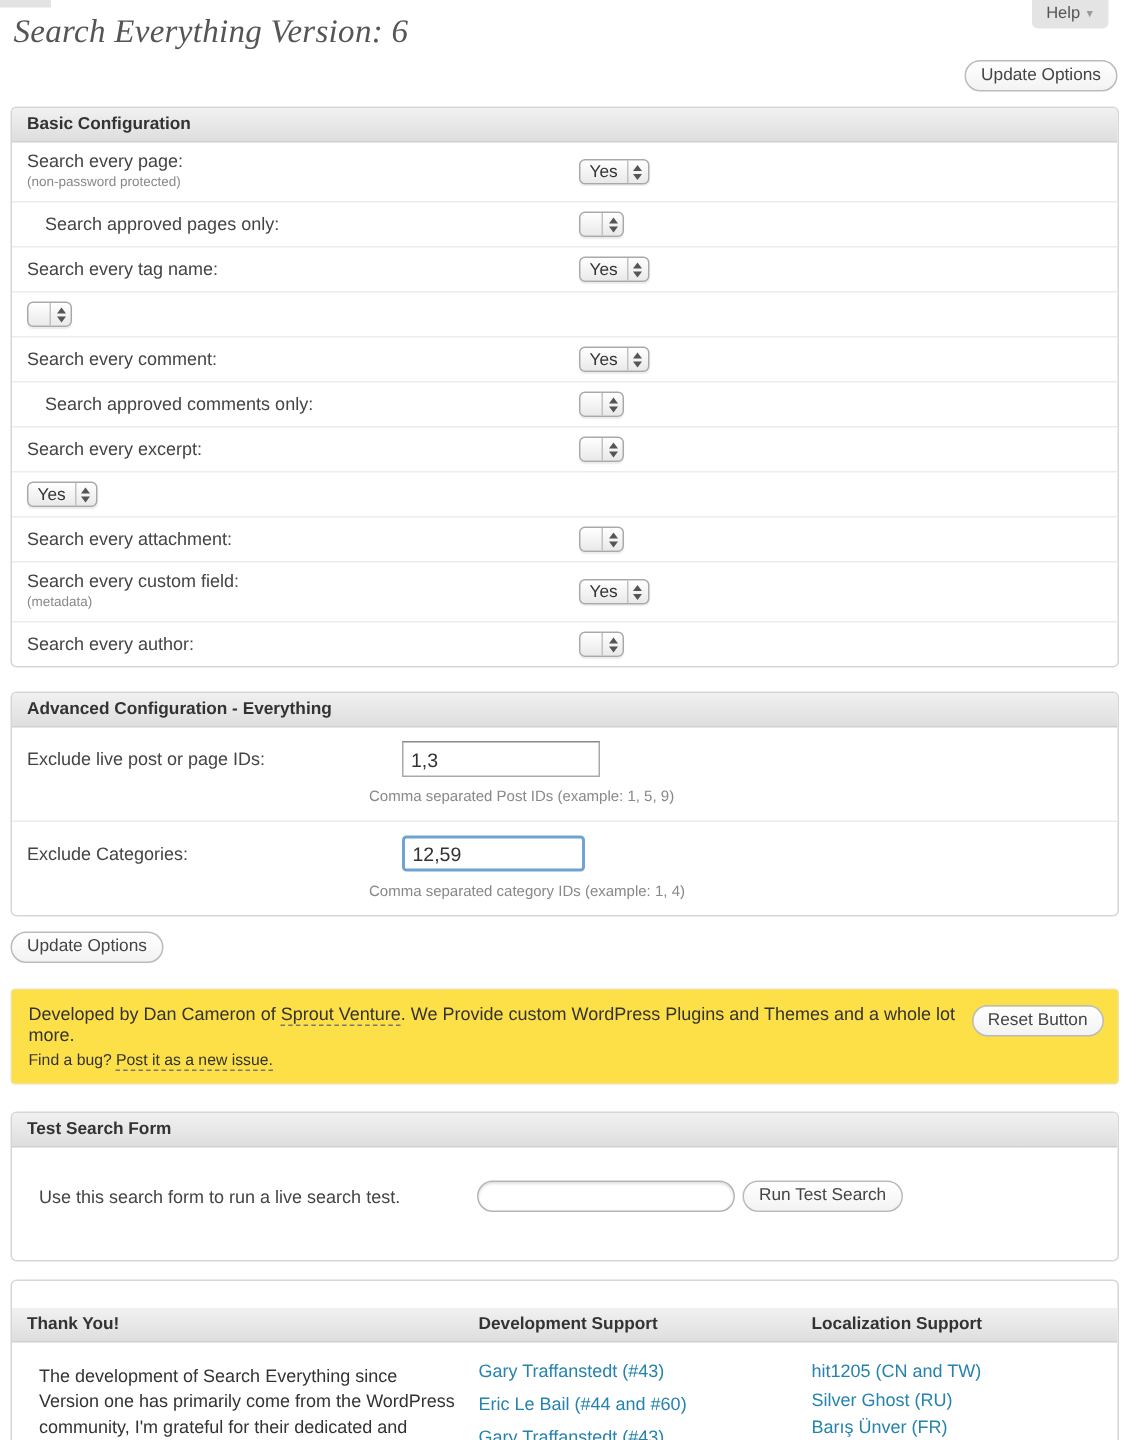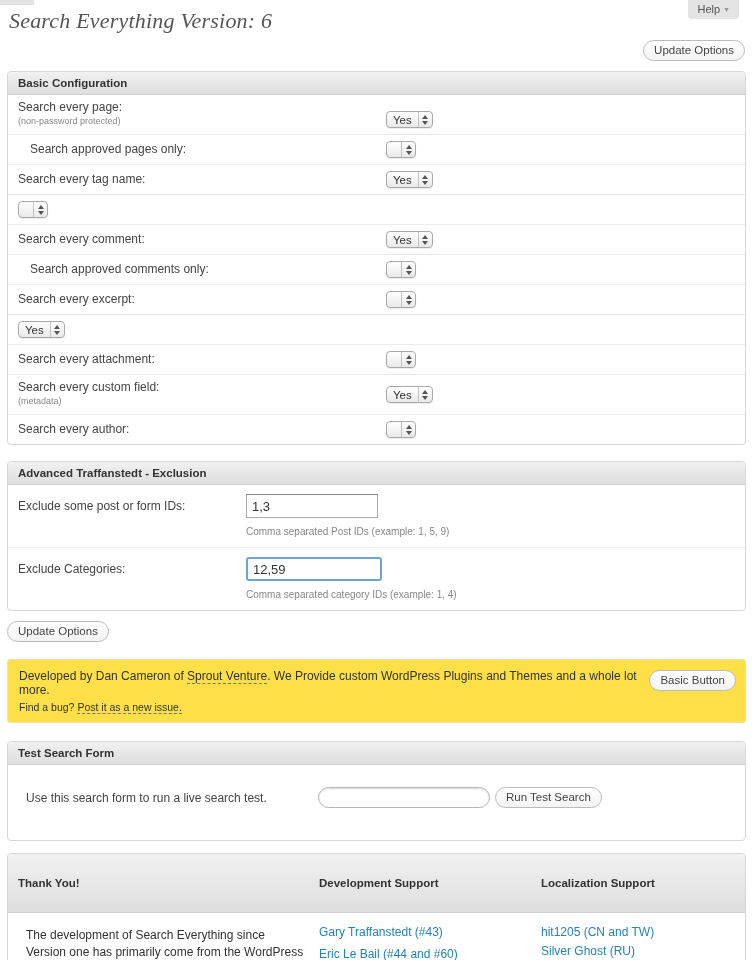--- a/index.html
+++ b/index.html
@@ -23,21 +23,21 @@
     border:1px solid #bbb; border-radius:12px; padding:3px 10px 4px;
     font-size:11.5px; color:#444; cursor:pointer; font-family:"Liberation Sans",sans-serif;text-align:right; }
 
   .postbox { border:1px solid #d6d6d6; border-radius:4px; background:#fff; overflow:hidden; }
   .postbox + .postbox { margin-top:16px; }
   .postbox-header { background:linear-gradient(#f1f1f1,#dedede); border-bottom:1px solid #d0d0d0;
     padding:5px 10px 5px; font-size:11.5px; font-weight:bold; color:#333; }
 
   
   .cfg-row { display:flex; align-items:center; padding:6px 10px; border-top:1px solid #ececec; min-height:28px; }
-  .cfg-row:first-of-type { border-top:none;align-items:flex-end; }
+  .cfg-row:first-of-type { border-top:none; }
   .cfg-label { flex:0 0 368px; font-size:12px; color:#444; line-height:13px; }
   .cfg-label .note { display:block; font-size:9px; color:#888; margin-top:1px; }
   .cfg-label .note:empty { display:none; }
   .cfg-row.indented .cfg-label { padding-left:12px; }
 
   
   .mac-select { display:inline-flex; align-items:stretch; height:17px;
     border:1px solid #a9a9a9; border-radius:4px; background:linear-gradient(#ffffff,#e9e9e9);
     box-shadow:0 1px 1px rgba(0,0,0,.08); cursor:pointer; }
   .mac-select .val { display:inline-block; min-width:14px; padding:2px 6px 0; font-size:11.5px; color:#333; }
@@ -46,22 +46,22 @@
   .tri-up { width:0; height:0; border-left:3px solid transparent; border-right:3px solid transparent;
     border-bottom:4px solid #555; }
   .tri-down { width:0; height:0; border-left:3px solid transparent; border-right:3px solid transparent;
     border-top:4px solid #555; }
 
   
   .adv-row { display:flex; align-items:flex-start; padding:9px 10px 10px; border-top:1px solid #ececec; }
   .adv-row:first-of-type { border-top:none; }
   .adv-label { flex:0 0 228px; font-size:12px; color:#444; padding-top:5px; }
   .adv-field input { width:132px; height:24px; border:1px solid #a9a9a9; border-top-color:#888;
-    padding:2px 5px; font-size:13px; color:#333; font-family:"Liberation Sans",sans-serif; background:#fff; }
-  .adv-field input.focused { border:2px solid #6ea3d2; border-radius:3px; width:136px; }
+    padding:2px 5px; font-size:13px; color:#333; font-family:"Liberation Sans",sans-serif; background:#fff;margin-left:22px; }
+  .adv-field input.focused { border:2px solid #6ea3d2; border-radius:3px; width:122px; }
   .field-help { font-size:10px; color:#888; margin-top:8px; }
 
   .bottom-actions { margin:10px 0 17px 0; }
 
   
   .notice { position:relative; background:#fde047; border:1px solid #eee3a2; border-radius:3px;
     padding:9px 100px 9px 11px; margin-bottom:18px; }
   .notice-line1 { font-size:12px; color:#333; }
   .notice-line2 { font-size:10.5px; color:#333; margin-top:4px; }
   .notice a { color:#333; text-decoration:none; border-bottom:1px dashed #777; cursor:pointer; }
@@ -69,21 +69,21 @@
 
   
   .test-content { display:flex; align-items:center; padding:22px 10px 32px 18px; }
   .test-desc { flex:0 0 292px; font-size:12px; color:#444; }
   .search-pill { width:172px; height:21px; border:1px solid #b5b5b5; border-radius:11px;
     box-shadow:inset 0 1px 2px rgba(0,0,0,.15); padding:0 10px; font-size:12px; outline:none; }
   .test-content .btn { margin-left:5px; }
 
   
   .thanks-header { display:flex; background:linear-gradient(#f1f1f1,#dedede);
-    border-bottom:1px solid #d0d0d0; padding:23px 0; font-size:11.5px; font-weight:bold; color:#333; }
+    border-bottom:1px solid #d0d0d0; padding:5px 0; font-size:11.5px; font-weight:bold; color:#333;margin-top:18px; }
   .th-col1 { flex:0 0 311px; padding-left:10px; }
   .th-col2 { flex:0 0 222px; }
   .th-col3 { flex:1; }
   .thanks-body { display:flex; align-items:flex-start; padding:12px 0 10px; }
   .tb-col1 { flex:0 0 311px; padding:2px 12px 0 18px; font-size:12px; line-height:17px; color:#333; }
   .tb-col2 { flex:0 0 222px; }
   .tb-col3 { flex:1; }
   a.sup-link { display:block; color:#2583ad; text-decoration:none; font-size:12px; cursor:pointer; }
   .tb-col2 a.sup-link { margin-bottom:8px; }
   .tb-col3 a.sup-link { margin-bottom:4.5px; }
@@ -251,25 +251,25 @@
             <span class="stepper">
               <span class="tri-up"></span>
               <span class="tri-down"></span>
             </span>
           </div>
         </div>
       </div>
   </div>
 
   <div class="postbox">
-    <div class="postbox-header">Advanced Traffanstedt - Exclusion</div>
+    <div class="postbox-header">Advanced Configuration - Everything</div>
     <div>
 
         <div class="adv-row">
-          <div class="adv-label">Exclude some post or form IDs:</div>
+          <div class="adv-label">Exclude live post or page IDs:</div>
           <div class="adv-field">
             <input type="text" value="1,3" style="">
             <div class="field-help">Comma separated Post IDs (example: 1, 5, 9)</div>
           </div>
         </div>
 
         <div class="adv-row">
           <div class="adv-label">Exclude Categories:</div>
           <div class="adv-field">
             <input type="text" class="focused" value="12,59" style="">
@@ -283,21 +283,21 @@
     <span class="btn">Update Options</span>
   </div>
 
   <div class="notice">
     <div class="notice-line1">
       <span>Developed by Dan Cameron of </span><a>Sprout Venture</a><span>. We Provide custom WordPress Plugins and Themes and a whole lot more.</span>
     </div>
     <div class="notice-line2">
       <span>Find a bug? </span><a>Post it as a new issue.</a>
     </div>
-    <span class="btn reset-btn">Basic Button</span>
+    <span class="btn reset-btn">Reset Button</span>
   </div>
 
   <div class="postbox">
     <div class="postbox-header">Test Search Form</div>
     <div class="test-content">
       <div class="test-desc">Use this search form to run a live search test.</div>
       <input type="text" class="search-pill" style="">
       <span class="btn">Run Test Search</span>
     </div>
   </div>

